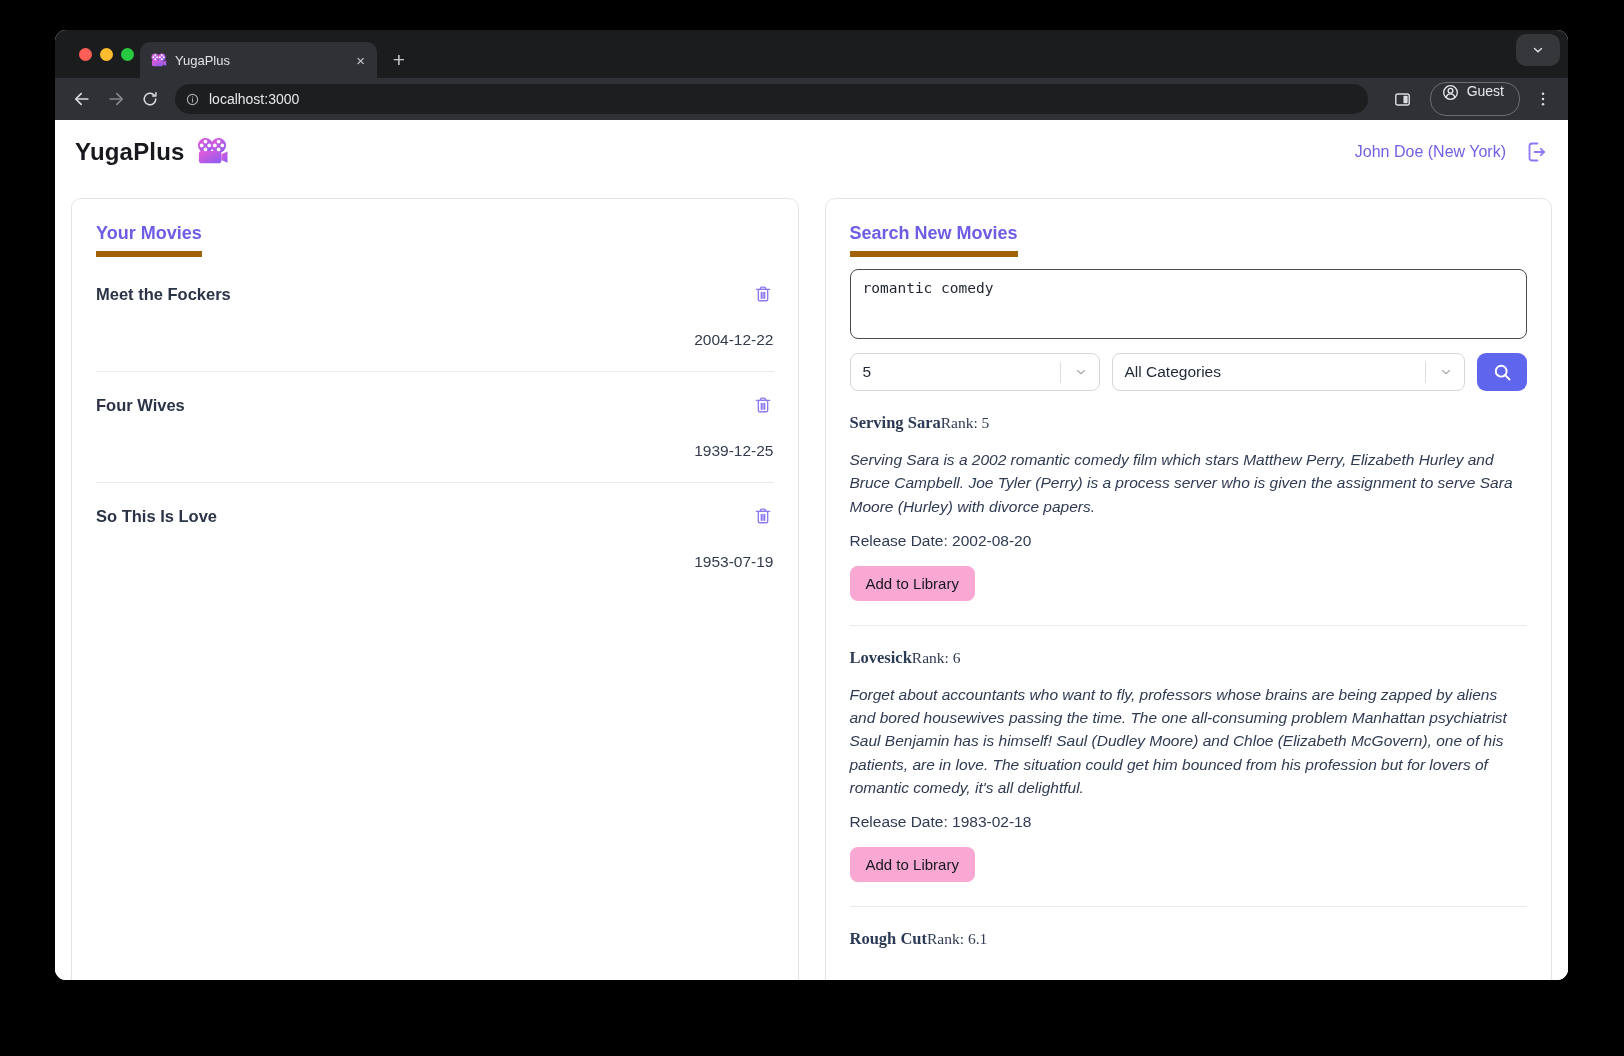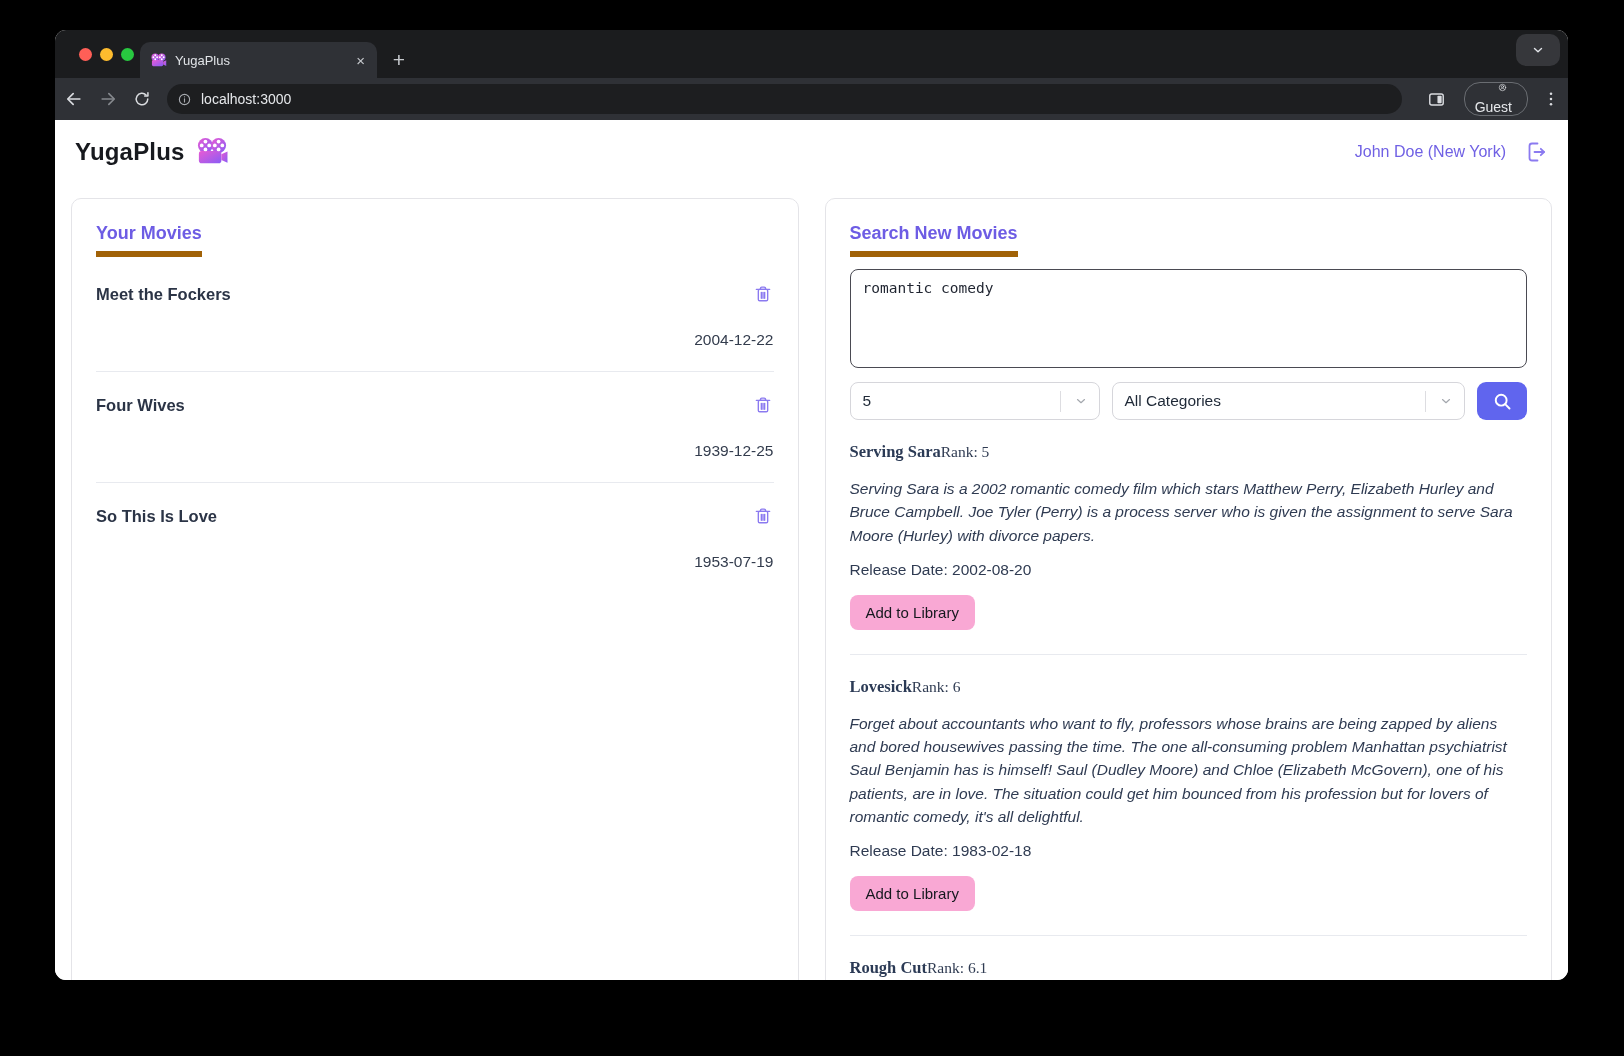--- a/index.html
+++ b/index.html
@@ -33,36 +33,36 @@
   .newtab{width:28px;height:28px;display:flex;align-items:center;justify-content:center;
     color:#c6c9cd;font-size:21px;margin:0 0 4px 8px;cursor:pointer;border-radius:6px;}
   .strip-spacer{flex:1;}
   .tab-search{
     width:44px;height:32px;border-radius:10px;background:#36373b;margin:0 8px 8px 0;
     display:flex;align-items:center;justify-content:center;color:#e0e3e7;cursor:pointer;
     align-self:center;
   }
   .toolbar{
     height:42px;background:#2f3136;display:flex;align-items:center;
-    padding:0 4px;flex:0 0 auto;gap:4px;
+    padding:0 12px;flex:0 0 auto;gap:4px;
   }
   .nav-btn{width:30px;height:30px;display:flex;align-items:center;justify-content:center;
     color:#dadce0;cursor:pointer;border-radius:50%;}
   .nav-btn.dim{color:#85888d;}
   .urlbar{
     flex:1;height:30px;border-radius:15px;background:#1d1e20;margin:0 16px 0 6px;
     display:flex;align-items:center;padding:0 4px 0 10px;gap:9px;cursor:text;
   }
   .url-info{color:#a6a9ae;display:flex;align-items:center;}
   .url-text{color:#e6e8eb;font-size:14px;}
   .tool-icon{width:30px;height:30px;display:flex;align-items:center;justify-content:center;
     color:#dadce0;cursor:pointer;}
   .guest{
-    height:32px;border-radius:16px;border:1px solid #6a6d72;display:flex;align-items:flex-end;
-    gap:7px;padding:0 15px 0 10px;margin-left:8px;color:#e6e8eb;font-size:14px;cursor:pointer;flex-direction:column;
+    height:32px;border-radius:16px;border:1px solid #6a6d72;display:flex;align-items:flex-start;
+    gap:7px;padding:0 15px 0 10px;margin-left:8px;color:#e6e8eb;font-size:14px;cursor:pointer;
   }
   .dots{width:26px;height:30px;display:flex;align-items:center;justify-content:center;
     color:#dadce0;cursor:pointer;margin-left:6px;}
   
   .page{flex:1;background:#fff;overflow:hidden;display:flex;flex-direction:column;color:#2f3b52;}
   .page-header{height:64px;flex:0 0 auto;display:flex;align-items:center;padding:0 20px;}
   .brand{font-size:24px;font-weight:700;color:#17191e;letter-spacing:.2px;}
   .logo{margin-left:10px;display:flex;align-items:center;}
   .header-right{margin-left:auto;display:flex;align-items:center;gap:18px;}
   .user-link{color:#7061e4;font-size:16px;cursor:pointer;}
@@ -78,21 +78,21 @@
   }
   
   .movie-row{margin-top:26px;display:flex;align-items:center;justify-content:space-between;}
   .movie-row.later{margin-top:22px;}
   .movie-title{font-size:16.5px;font-weight:700;color:#2b3446;}
   .trash-btn{color:#8b7af0;display:flex;align-items:center;cursor:pointer;}
   .movie-date{margin-top:26px;font-size:15.5px;color:#333c4d;text-align:right;}
   .divider{margin-top:22px;border-top:1px solid #e8eaef;height:0;}
   
   .query-box{
-    margin-top:12px;width:100%;height:99px;box-sizing:border-box;resize:none;
+    margin-top:12px;width:100%;height:70px;box-sizing:border-box;resize:none;
     border:1px solid #4a4a52;border-radius:8px;padding:10px 12px;
     font-family:"DejaVu Sans Mono",monospace;font-size:14.5px;color:#1f2430;outline:none;
   }
   .controls{margin-top:10px;display:flex;gap:12px;height:38px;}
   .select{
     position:relative;border:1px solid #d6d6db;border-radius:8px;display:flex;
     align-items:center;padding:0 48px 0 12px;font-size:15.5px;color:#1f2937;
     cursor:pointer;box-sizing:border-box;background:#fff;
   }
   .select-limit{width:250px;}

